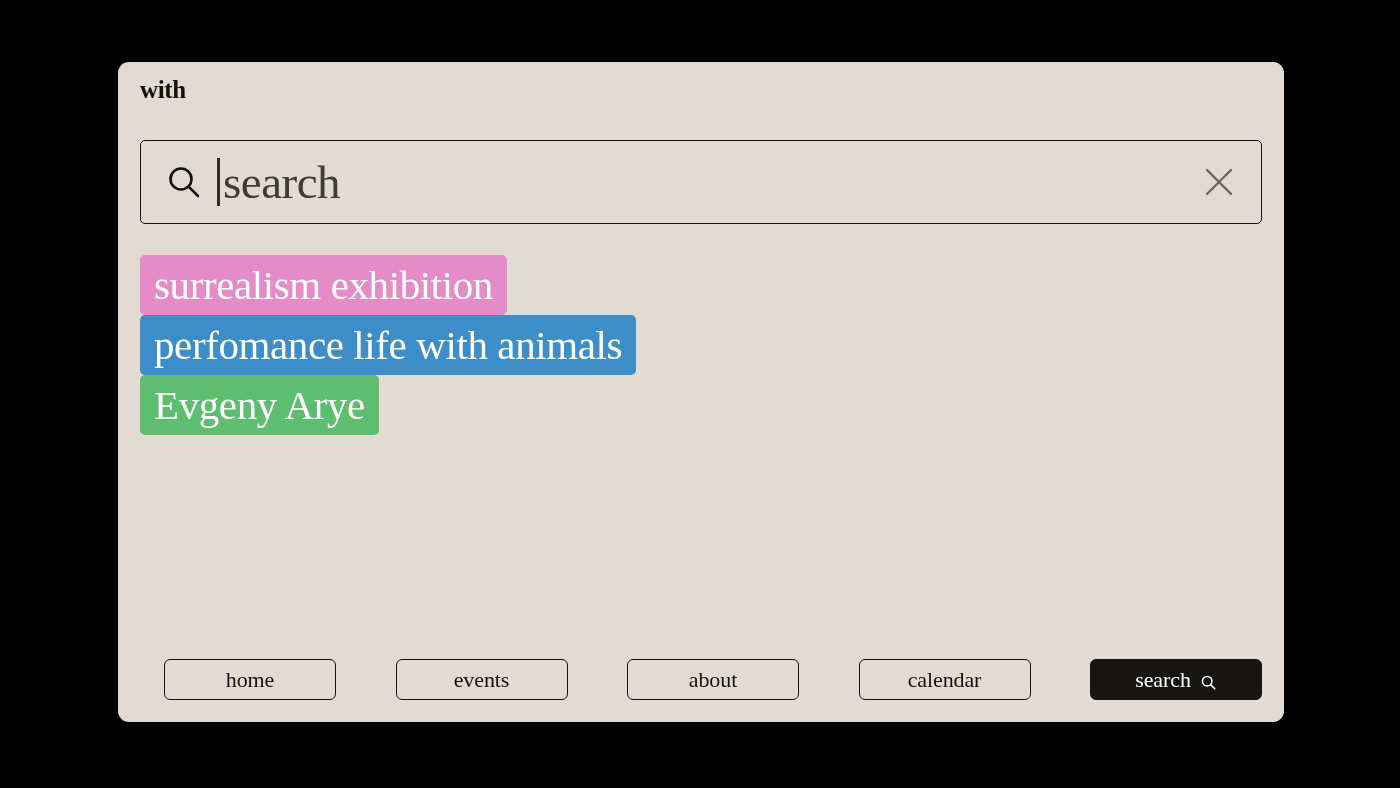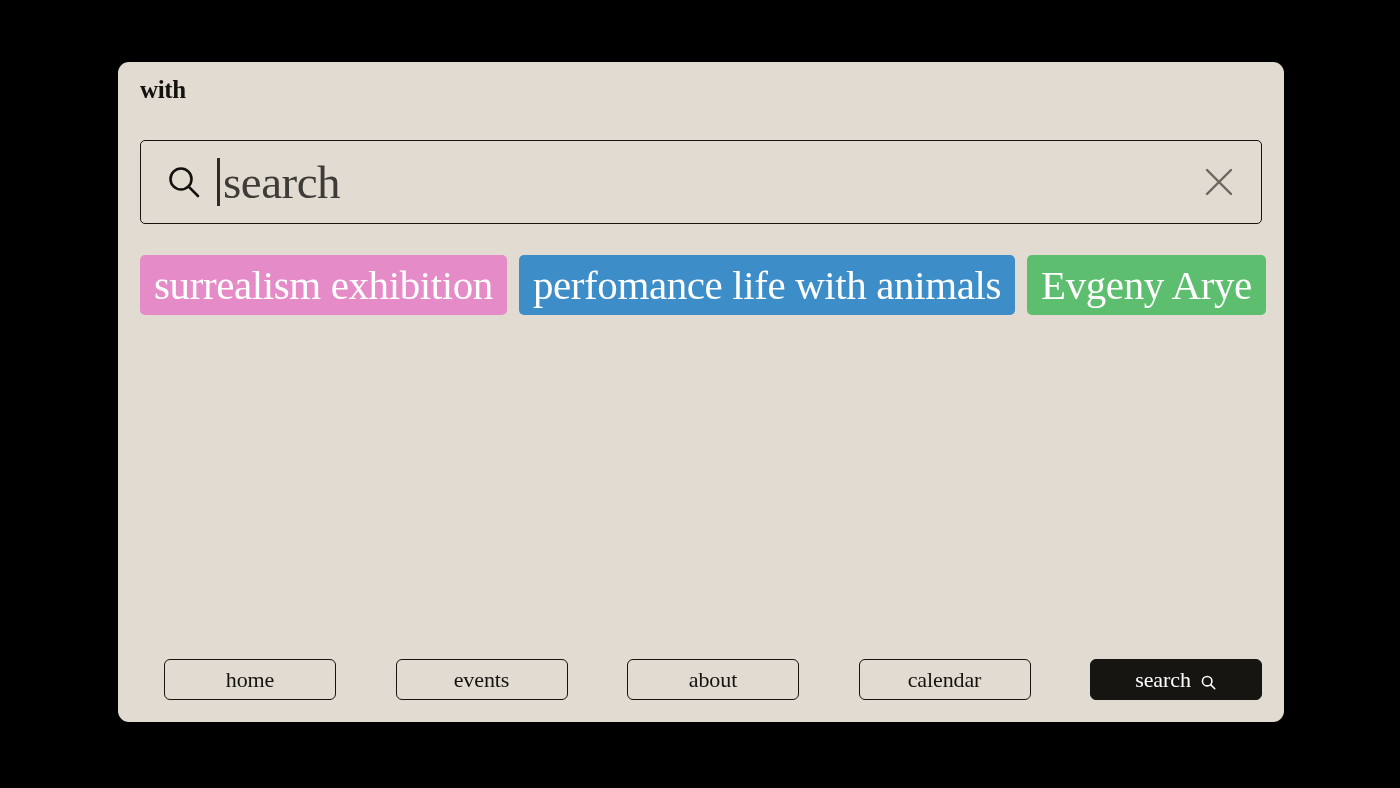--- a/index.html
+++ b/index.html
@@ -100,23 +100,22 @@
     height: 40px;
     color: #6B6760;
   }
 
   
   .suggestions {
     position: absolute;
     left: 22px;
     top: 193px;
     display: flex;
-    flex-direction: row;
+    flex-direction: column;
     align-items: flex-start;
-    gap: 12px;
   }
   .chip {
     display: inline-block;
     height: 60px;
     line-height: 60px;
     padding: 0 14px 0 14px;
     border-radius: 5px;
     color: #FFFFFF;
     font-family: "Liberation Serif", "DejaVu Serif", serif;
     font-size: 41px;

